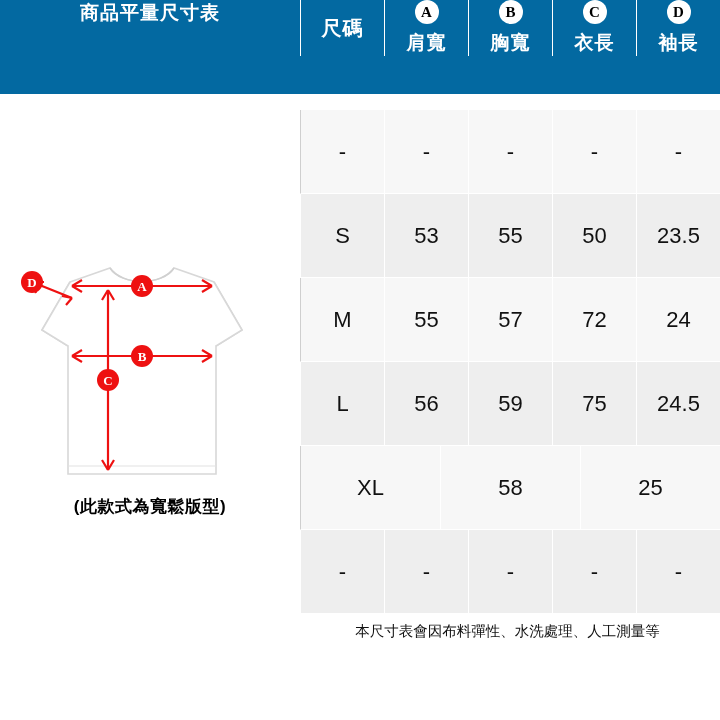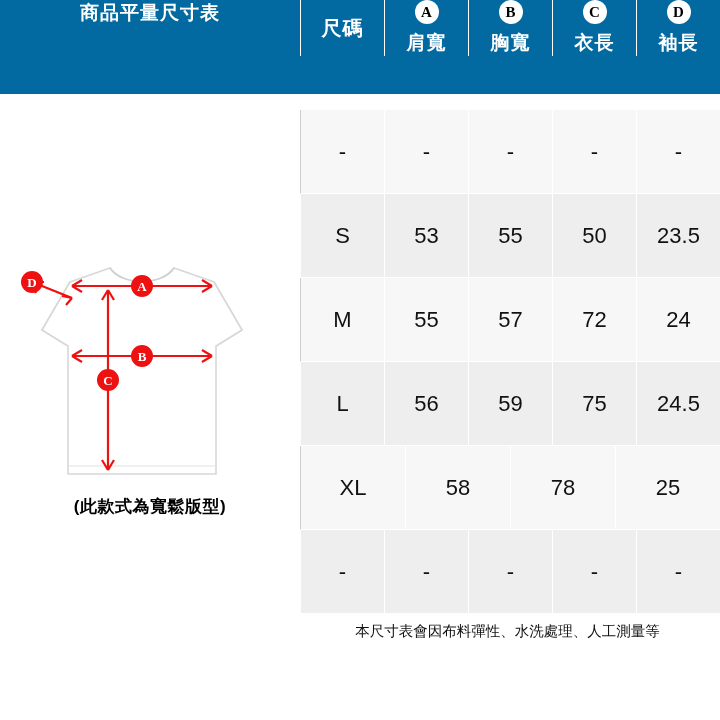--- a/index.html
+++ b/index.html
@@ -225,21 +225,20 @@
       <div class="tcell first">L</div>
       <div class="tcell">56</div>
       <div class="tcell">59</div>
       <div class="tcell">75</div>
       <div class="tcell">24.5</div>
     </div>
 
     <div class="trow even">
       <div class="tcell first">XL</div>
       <div class="tcell">58</div>
-      <div class="tcell">78</div>
       <div class="tcell">25</div>
     </div>
 
     <div class="trow odd">
       <div class="tcell first">-</div>
       <div class="tcell">-</div>
       <div class="tcell">-</div>
       <div class="tcell">-</div>
       <div class="tcell">-</div>
     </div>

